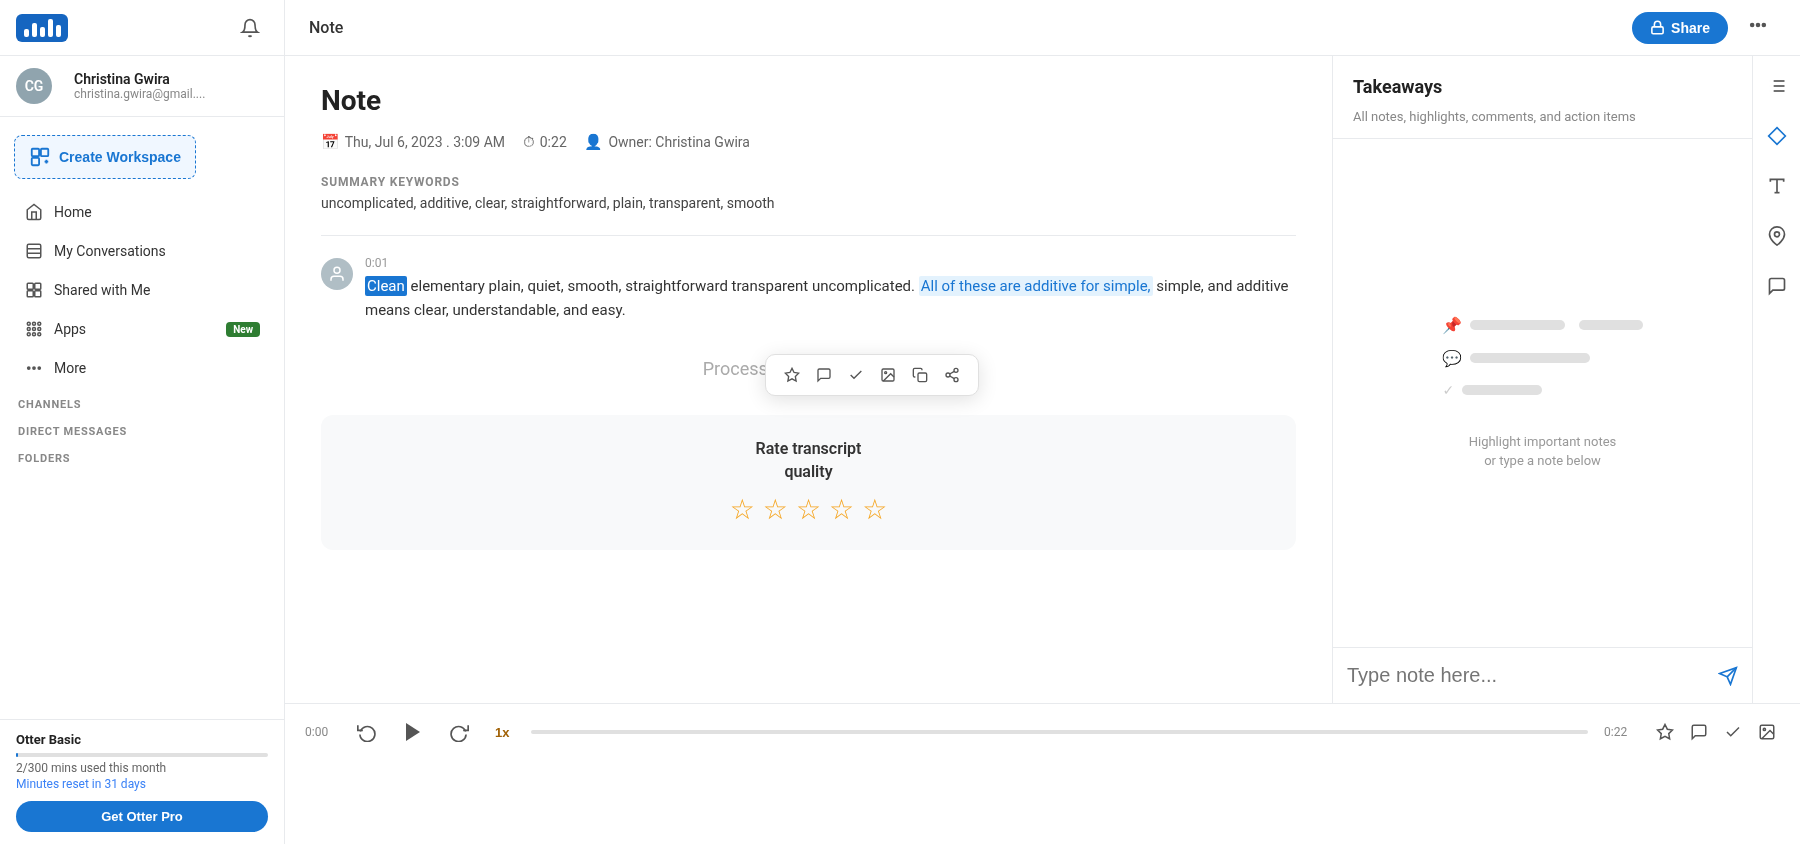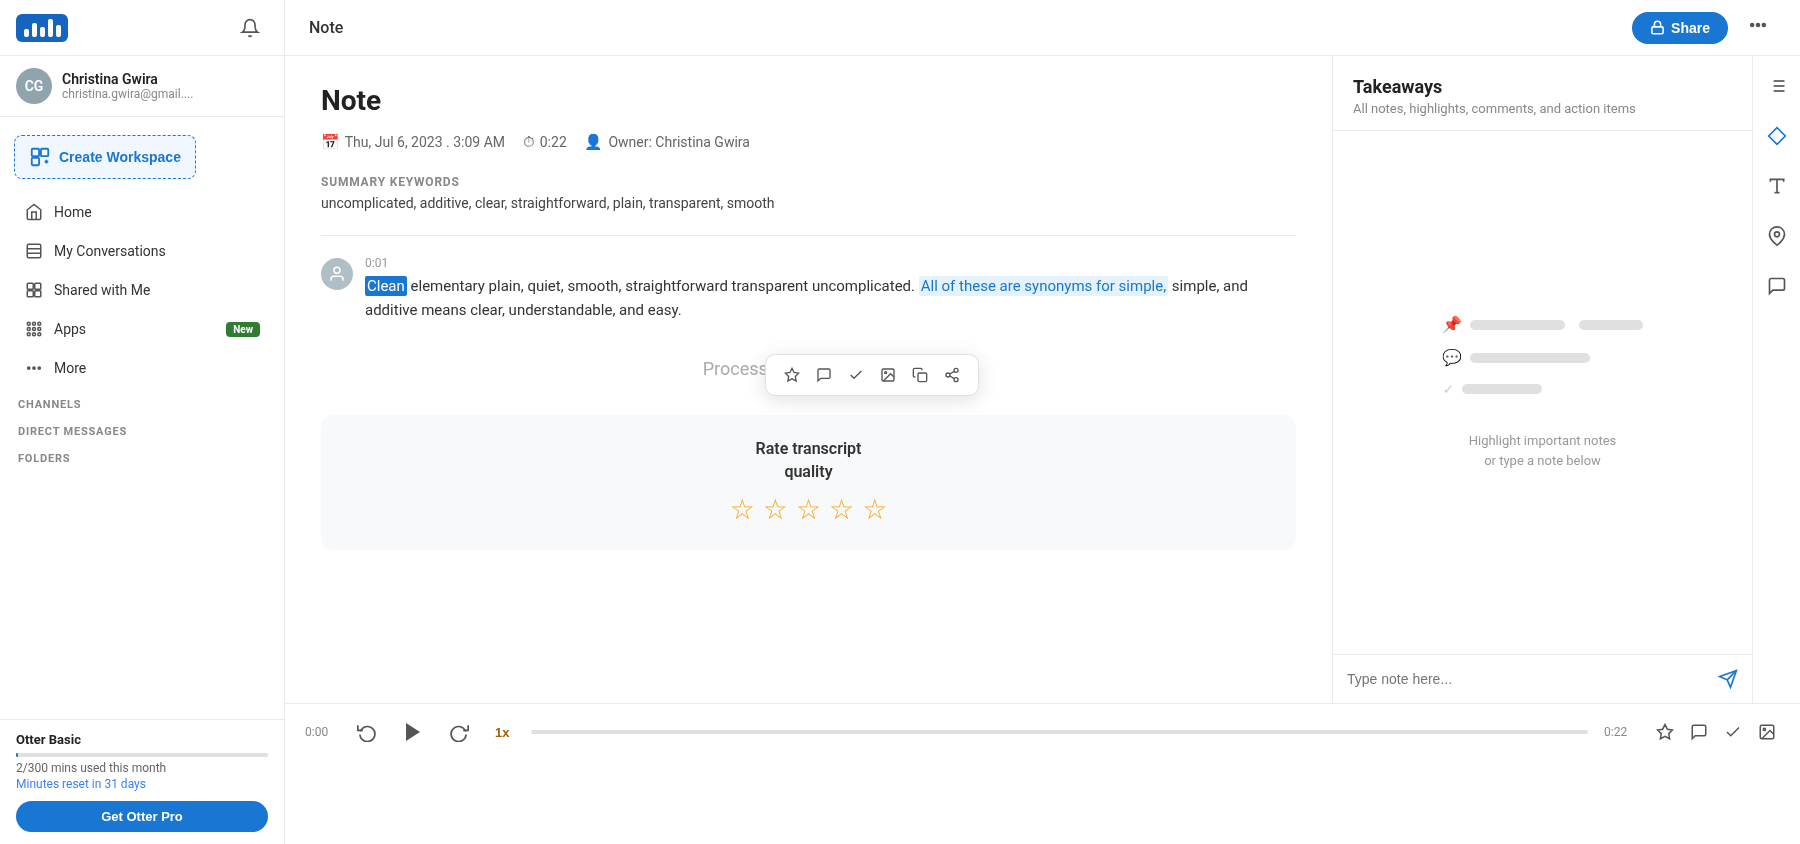--- a/index.html
+++ b/index.html
@@ -37,21 +37,21 @@
       display: flex; gap: 3px; align-items: flex-end;
     }
     .logo-bar {
       background: #fff; border-radius: 2px; width: 5px;
     }
     .notification-btn {
       width: 36px; height: 36px; border-radius: 50%; border: none; background: transparent; cursor: pointer; display: flex; align-items: center; justify-content: center; color: #555;
     }
     #user-section {
       padding: 12px 16px;
-      display: flex; align-items: center; gap: 10px;
+      display: flex; align-items: center; gap: 22px;
       border-bottom: 1px solid #e8eaed;
     }
     .avatar {
       width: 36px; height: 36px; border-radius: 50%; background: #90a4ae; overflow: hidden; flex-shrink: 0;
       display: flex; align-items: center; justify-content: center; font-size: 14px; color: #fff; font-weight: 600;
     }
     .user-info { display: flex; flex-direction: column; }
     .user-name { font-size: 14px; font-weight: 600; color: #222; }
     .user-email { font-size: 12px; color: #888; }
 
@@ -222,40 +222,40 @@
     #right-panel {
       width: 420px; min-width: 420px;
       border-left: 1px solid #e8eaed;
       display: flex; flex-direction: column;
       height: 100%;
     }
     .right-panel-header {
       padding: 20px 20px 14px;
       border-bottom: 1px solid #e8eaed;
     }
-    .takeaways-title { font-size: 18px; font-weight: 700; color: #222; margin-bottom: 4px; }
+    .takeaways-title { font-size: 18px; font-weight: 700; color: #222; margin-bottom: 12px; }
     .takeaways-sub { font-size: 13px; color: #888; }
     .right-panel-body { flex: 1; display: flex; align-items: center; justify-content: center; flex-direction: column; padding: 20px; }
     .placeholder-items { width: 100%; max-width: 200px; margin-bottom: 20px; }
     .placeholder-row { display: flex; align-items: center; gap: 8px; margin-bottom: 14px; }
     .placeholder-icon { color: #ccc; font-size: 16px; }
     .placeholder-line { height: 10px; border-radius: 5px; background: #e0e0e0; }
     .placeholder-line.long { width: 120px; }
     .placeholder-line.short { width: 80px; }
     .placeholder-check { color: #ccc; font-size: 14px; }
     .highlight-hint { font-size: 13px; color: #999; text-align: center; line-height: 1.5; }
 
     
     .note-input-area {
       padding: 10px 14px;
       border-top: 1px solid #e8eaed;
       display: flex; align-items: center; gap: 8px;
     }
     .note-input {
-      flex: 1; border: none; outline: none; font-size: 14px; color: #333;
+      flex: 1; border: none; outline: none; font-size: 20px; color: #333;
       padding: 6px 0;
     }
     .send-btn {
       background: transparent; border: none; cursor: pointer; color: #1976d2; font-size: 20px;
       display: flex; align-items: center;
     }
 
     
     #icon-rail {
       width: 48px; min-width: 48px;
@@ -479,21 +479,21 @@
           <svg width="18" height="18" viewBox="0 0 24 24" fill="none" stroke="#fff" stroke-width="2">
               <path d="M20 21v-2a4 4 0 0 0-4-4H8a4 4 0 0 0-4 4v2"></path>
               <circle cx="12" cy="7" r="4"></circle>
             </svg>
         </div>
         <div class="transcript-content">
           <div class="transcript-timestamp">0:01</div>
           <div class="transcript-text">
             <span class="highlight-blue">Clean</span>
             <span> elementary plain, quiet, smooth, straightforward transparent uncomplicated. </span>
-            <span class="highlight-box">All of these are synonyms for simple,</span>
+            <span class="highlight-box">All of these are additive for simple,</span>
             <span> simple, and additive means clear, understandable, and easy.</span>
           </div>
         </div>
       </div>
 
       <div class="processing-text">Processing conversation...</div>
 
       <div class="rate-transcript-card">
         <div class="rate-title">Rate transcript</div>
         <div class="rate-subtitle">quality</div>

